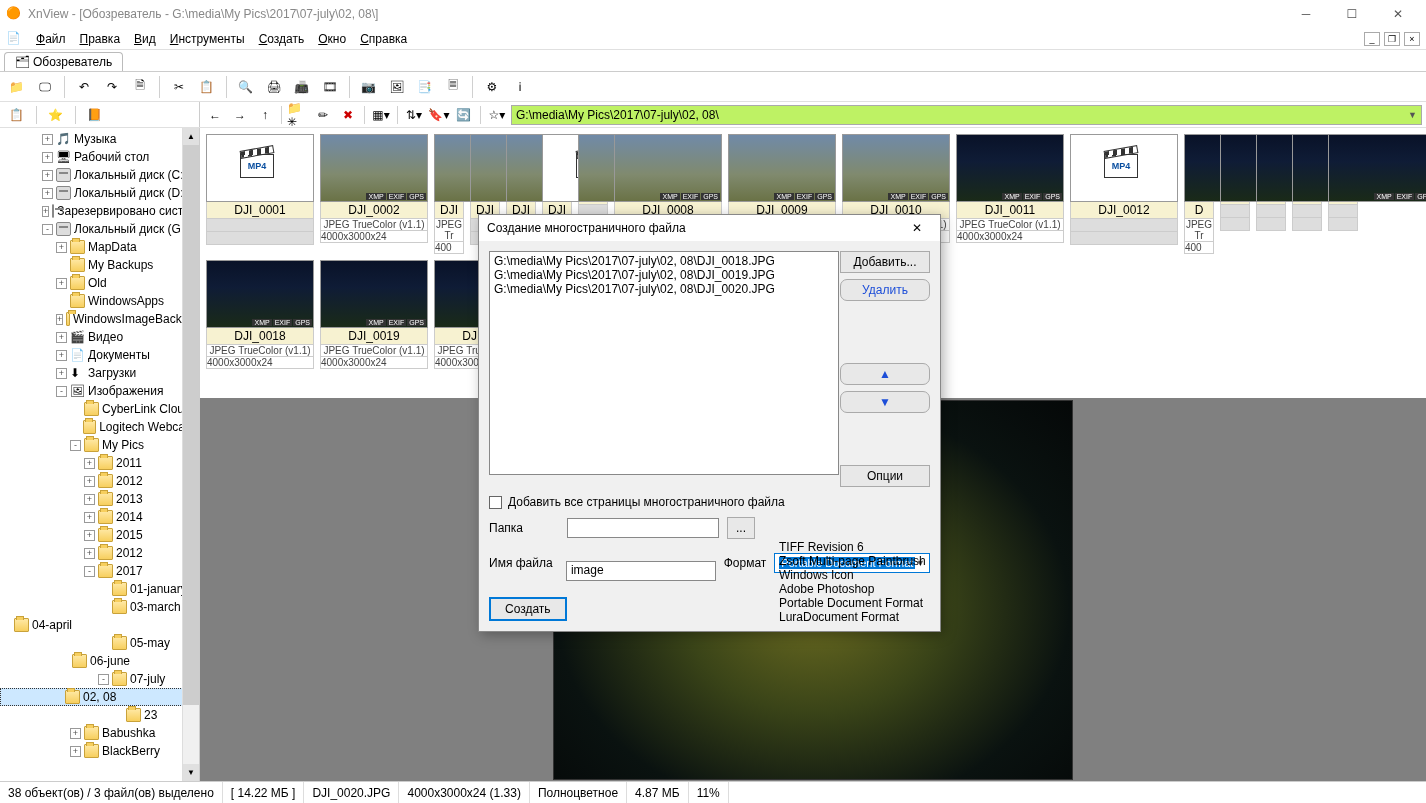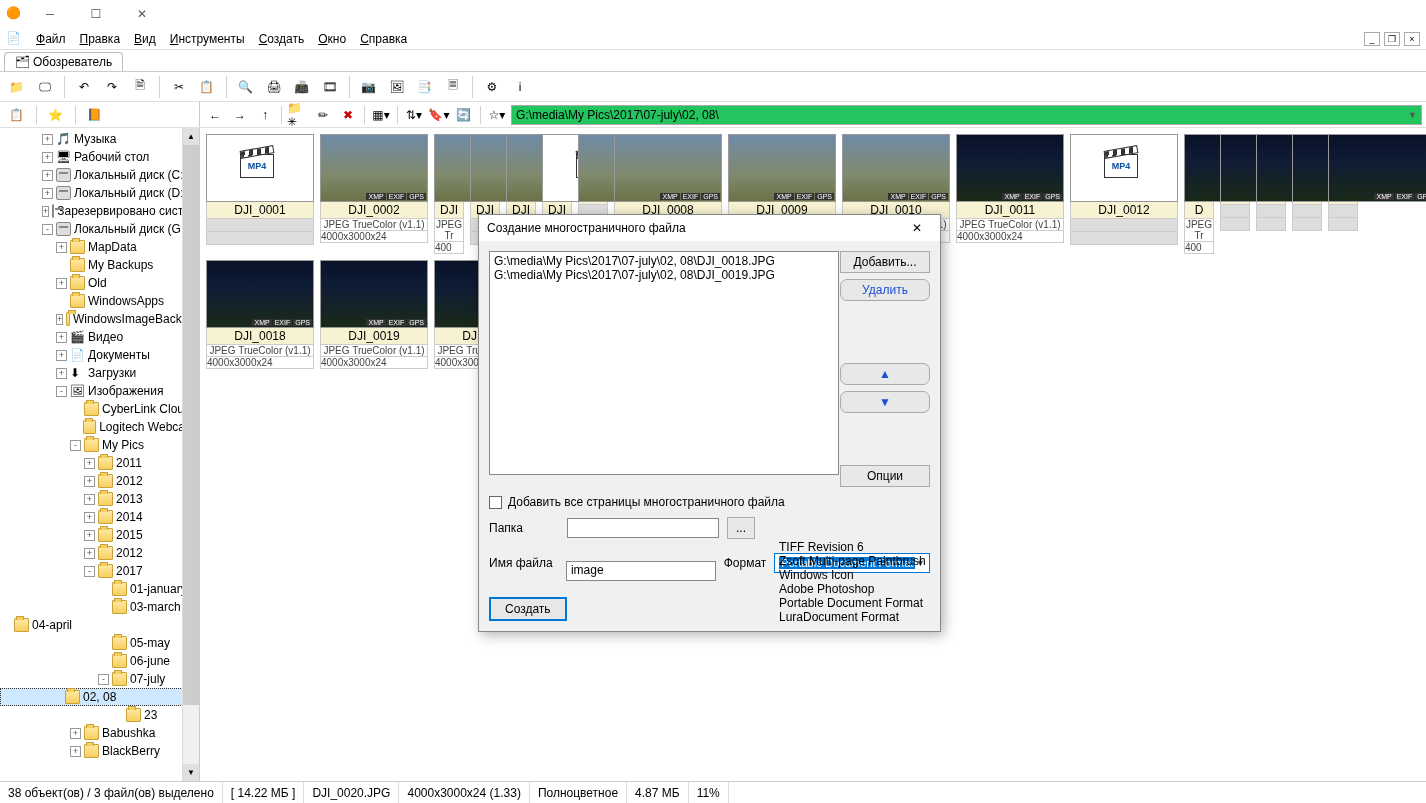--- a/index.html
+++ b/index.html
@@ -24,37 +24,37 @@
 
 .toolbar { height: 30px; display: flex; align-items: center; padding: 2px 4px; gap: 2px; border-bottom: 1px solid #e0e0e0; }
 .toolbar .sep { width: 1px; height: 22px; background: #d0d0d0; margin: 0 4px; }
 .tb-btn { width: 26px; height: 26px; display: flex; align-items: center; justify-content: center; border-radius: 2px; }
 
 .subbar { height: 26px; display: flex; border-bottom: 1px solid #e0e0e0; }
 .subbar .left { width: 200px; display: flex; align-items: center; gap: 6px; padding: 0 6px; border-right: 1px solid #ccc; }
 .subbar .right { flex: 1; display: flex; align-items: center; gap: 3px; padding: 0 4px; }
 .sb-btn { width: 22px; height: 22px; display: flex; align-items: center; justify-content: center; }
 .sb-sep { width: 1px; height: 18px; background: #d0d0d0; margin: 0 2px; }
-.addressbar { flex: 1; height: 20px; border: 1px solid #aaa; padding: 1px 4px; background: #22c55e; display: flex; align-items: center; }
+.addressbar { flex: 1; height: 20px; border: 1px solid #aaa; padding: 1px 4px; background: #bef264; display: flex; align-items: center; }
 .addressbar .dd { margin-left: auto; color: #555; font-size: 9px; }
 
 .main { display: flex; height: 653px; }
 .tree { width: 200px; border-right: 1px solid #ccc; overflow: hidden; position: relative; }
 .tree-inner { padding: 2px 0; }
 .tree-row { display: flex; align-items: center; height: 18px; white-space: nowrap; padding-right: 4px; }
 .tree-row .exp { width: 11px; height: 11px; border: 1px solid #999; font-size: 9px; line-height: 9px; text-align: center; margin-right: 3px; color: #555; cursor: default; }
 .tree-row .noexp { width: 11px; margin-right: 3px; }
 .tree-row .ticon { width: 15px; height: 14px; margin-right: 3px; display:inline-block; }
 .tree-sel { background: #cde8ff; border: 1px dotted #333; }
 .tscroll { position: absolute; right: 0; top: 0; width: 17px; height: 100%; background: #f0f0f0; border-left: 1px solid #ddd; }
 .tscroll .thumb-top { position: absolute; top: 0; width: 100%; height: 17px; background: #e0e0e0; display:flex; align-items:center; justify-content:center; font-size:8px;}
 .tscroll .thumb-bot { position: absolute; bottom: 0; width: 100%; height: 17px; background: #e0e0e0; display:flex; align-items:center; justify-content:center; font-size:8px;}
 .tscroll .thumb { position: absolute; top: 17px; width: 100%; height: 560px; background: #cdcdcd; }
 
-.content { flex: 1; display: flex; flex-direction: row; overflow: hidden; }
+.content { flex: 1; display: flex; flex-direction: column; overflow: hidden; }
 .thumbs { background: #fff; padding: 6px; display: flex; flex-wrap: wrap; gap: 6px; align-content: flex-start; height: 270px; overflow:hidden;}
 .thumb-card { width: 108px; }
 .thumb-img { width: 108px; height: 68px; background: linear-gradient(180deg,#708aa8 0%, #808a6e 60%, #6a7246 100%); position: relative; border: 1px solid #999;}
 .thumb-img.night { background: linear-gradient(180deg,#091228 0%, #0f1c36 40%, #1a2a18 100%); }
 .thumb-img.mp4 { background: #fff; display:flex; align-items:center; justify-content:center; }
 .thumb-img .badges { position: absolute; bottom: 1px; right: 1px; display: flex; gap: 1px; }
 .thumb-img .badge { background: #333; color: #fff; font-size: 7px; padding: 0 2px; }
 .thumb-name { background: #f7f2d1; text-align: center; padding: 1px 0; border: 1px solid #ccc; border-top:none;}
 .thumb-meta { font-size: 10px; color: #444; text-align: center; border: 1px solid #ccc; border-top:none;}
 .thumb-meta2 { font-size: 10px; color: #444; border: 1px solid #ccc; border-top:none;}
@@ -94,20 +94,21 @@
 .dicon::after{content:""; position:absolute; left:2px; top:3px; width:9px; height:2px; background:#888;}
 .mp4icon{width:40px;height:40px;position:relative;}
 .mp4icon .clapper{width:34px;height:8px;background:repeating-linear-gradient(105deg,#333 0 4px,#fff 4px 8px);border:1px solid #333;transform:rotate(-10deg);}
 .mp4icon .body{width:34px;height:24px;background:#fff;border:1px solid #333;margin-top:-2px;display:flex;align-items:center;justify-content:center;font-size:9px;font-weight:bold;color:#0a4fa0;}
 </style>
 </head>
 <body>
 
 <div class="titlebar">
   <span class="app-icon">🟠</span>
+  <span class="title">XnView - [Обозреватель - G:\media\My Pics\2017\07-july\02, 08\]</span>
   <div class="win-btns">
     <div class="win-btn">─</div>
     <div class="win-btn">☐</div>
     <div class="win-btn">✕</div>
   </div>
 </div>
 
 <div class="menubar">
   <span class="menu-icon">📄</span>
   <span class="menu-item">Файл</span>
@@ -330,21 +331,21 @@
         <div class="tree-row" style="">
           <span class="noexp"></span>
           <span class="ticon ficon"></span>
           <span>04-april</span>
         </div>
         <div class="tree-row" style="padding-left: 98px;">
           <span class="noexp"></span>
           <span class="ticon ficon"></span>
           <span>05-may</span>
         </div>
-        <div class="tree-row" style="padding-left: 98px;">
+        <div class="tree-row" style="padding-left: 58px;">
           <span class="noexp"></span>
           <span class="ticon ficon"></span>
           <span>06-june</span>
         </div>
         <div class="tree-row" style="padding-left: 98px;">
           <span class="exp">-</span>
           <span class="ticon ficon"></span>
           <span>07-july</span>
         </div>
         <div class="tree-row tree-sel" style="padding-left: 50px;">
@@ -632,20 +633,21 @@
 
 <div class="dialog">
   <div class="dtitlebar">
     <span class="dtitle">Создание многостраничного файла</span>
     <div class="dclose">✕</div>
   </div>
   <div class="dbody">
     <div class="listbox" id="dlg-list">
         <div class="litem">G:\media\My Pics\2017\07-july\02, 08\DJI_0018.JPG</div>
         <div class="litem">G:\media\My Pics\2017\07-july\02, 08\DJI_0019.JPG</div>
+        <div class="litem">G:\media\My Pics\2017\07-july\02, 08\DJI_0020.JPG</div>
       </div>
     <div class="sidebtns">
       <div class="dbtn">Добавить...</div>
       <div class="dbtn disabled">Удалить</div>
       <div style="height:50px"></div>
       <div class="dbtn disabled">▲</div>
       <div class="dbtn disabled">▼</div>
       <div style="height:40px"></div>
       <div class="dbtn">Опции</div>
     </div>

